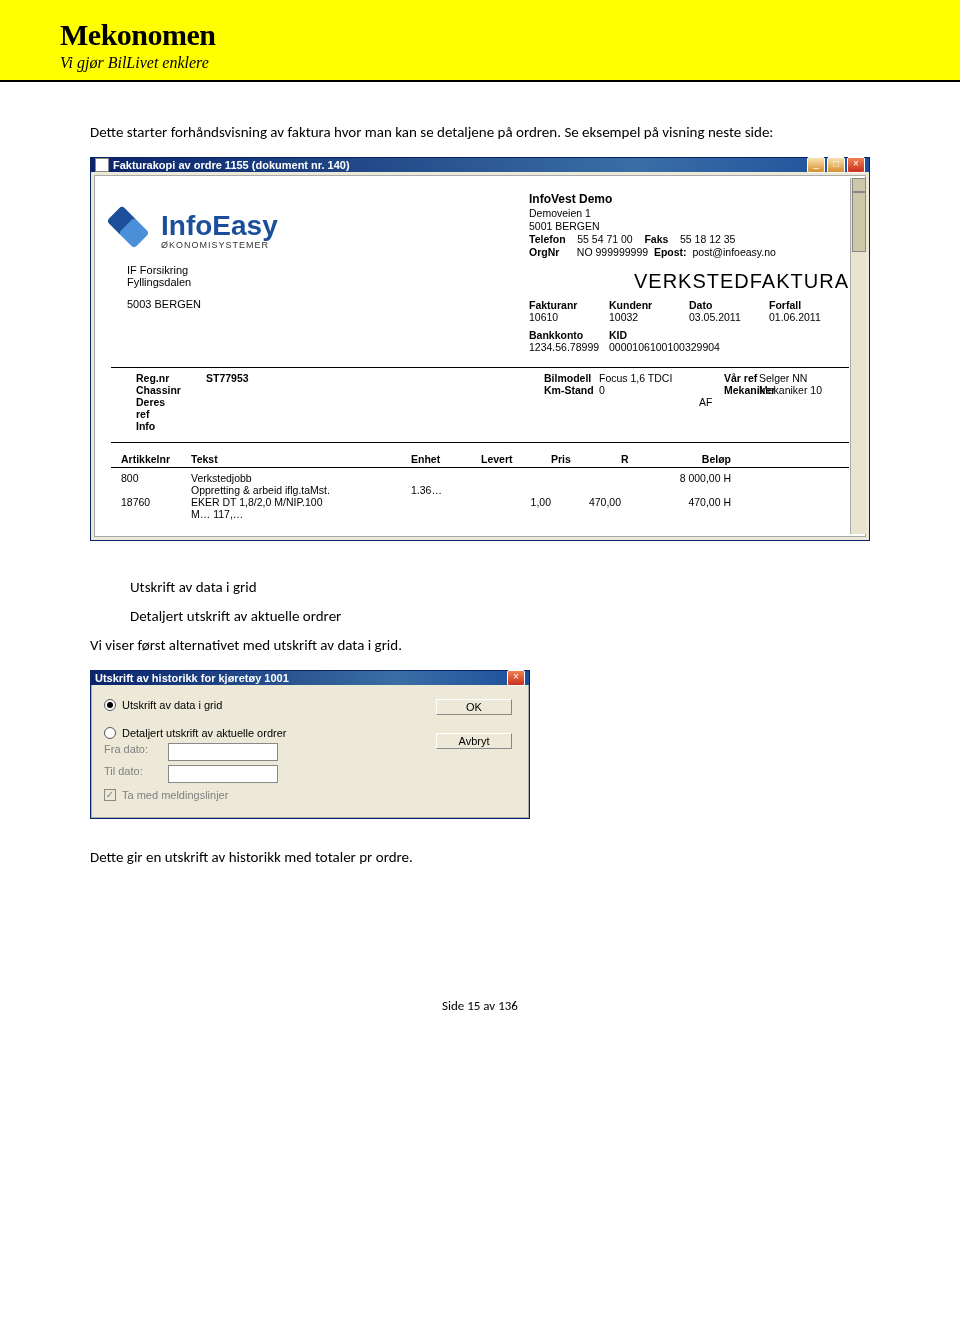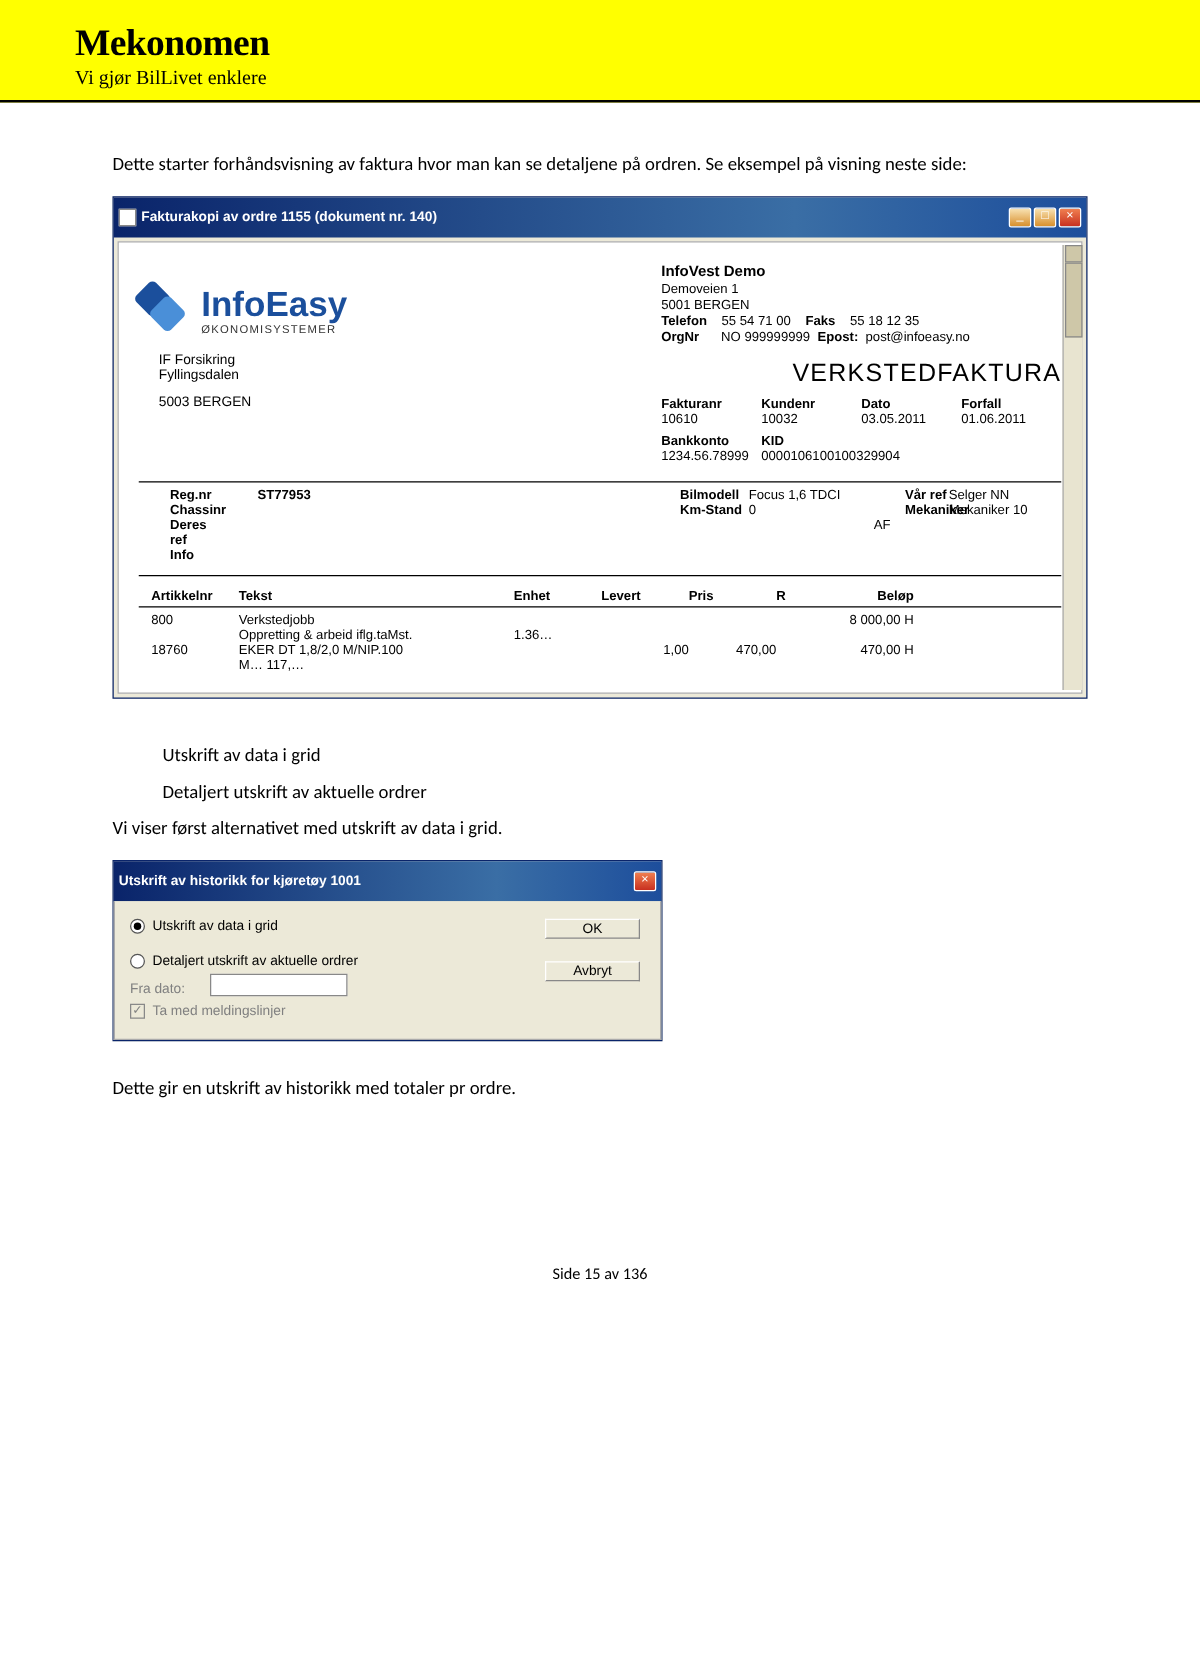--- a/index.html
+++ b/index.html
@@ -1,31 +1,31 @@
 <!DOCTYPE html>
 <html><head>
 <meta charset="utf-8">
 <style>
   * { box-sizing: border-box; margin: 0; padding: 0; }
   body { font-family: Calibri, Arial, sans-serif; font-size: 15px; color: #000; background: #fff; width: 960px; }
   
   
   .page-header { background: #ffff00; border-bottom: 2px solid #000; padding: 18px 0 8px 60px; }
   .brand-name { font-family: Georgia, 'Times New Roman', serif; font-size: 30px; font-weight: 900; letter-spacing: -0.5px; }
-  .brand-tag { font-family: Georgia, 'Times New Roman', serif; font-size: 16px; margin-top: 2px; }
+  .brand-tag { font-family: Georgia, 'Times New Roman', serif; font-style: italic; font-size: 16px; margin-top: 2px; }
   
   
   .content { padding: 40px 90px 0 90px; }
   .content p { margin-bottom: 4px; line-height: 1.4; }
   .indent-list { margin: 8px 0 8px 40px; }
   .indent-list p { margin-bottom: 8px; }
   
   
   .win-window { border: 1px solid #0a246a; background: #ece9d8; font-family: Tahoma, Arial, sans-serif; font-size: 11px; color: #000; }
-  .win-titlebar { display: flex; align-items: center; justify-content: space-between; background: linear-gradient(#3a6ea5 0%, #1d4e9c 5%, #0a246a 100%); background: linear-gradient(to bottom,#0a59d3,#2d7ae0 45%,#0a59d3); color: #fff; padding: 2px 4px; height: 32px; }
+  .win-titlebar { display: flex; align-items: center; justify-content: space-between; background: linear-gradient(#3a6ea5 0%, #1d4e9c 5%, #0a246a 100%); background: linear-gradient(to bottom,#0a59d3,#2d7ae0 45%,#0a59d3); color: #fff; padding: 2px 4px; height: 14px; }
   .win-titlebar { background: linear-gradient(to right,#0a246a 0%, #3a6ea5 70%, #1d4e9c 100%); }
   .win-title { display: flex; align-items: center; gap: 4px; font-weight: bold; }
   .win-icon-sq { width: 14px; height: 14px; background: #fff; border: 1px solid #888; display: inline-block; }
   .win-btns { display: flex; gap: 2px; }
   .win-btn { width: 18px; height: 16px; background: #e8c47a; background: linear-gradient(#f8e2b2,#d88f2c); border: 1px solid #fff; border-radius: 2px; font-size: 10px; line-height: 12px; text-align: center; color: #fff; }
   .win-btn.close { background: linear-gradient(#f08050,#c83020); }
   
   
   .invoice-body { background: #fff; padding: 6px; border: 1px solid #aaa; margin: 3px; position: relative; }
   .inv-top { display: flex; justify-content: space-between; padding: 10px 10px 4px 10px; }
@@ -55,21 +55,21 @@
   .scroll-v .arrow { width: 14px; height: 14px; background: #cec7a8; border: 1px solid #888; margin: 0 1px; position: absolute; left: 0; }
   .scroll-v .arrow.top { top: 0; }
   
   
   .dialog2 { width: 440px; margin-top: 14px; }
   .dlg-body { background: #ece9d8; padding: 14px 12px 16px 12px; display: grid; grid-template-columns: 1fr 80px; column-gap: 10px; row-gap: 10px; align-items: start; border: 1px solid #aaa; border-top: none; }
   .radio-row { display: flex; align-items: center; gap: 6px; font-size: 11px; }
   .radio { width: 12px; height: 12px; border: 1px solid #555; border-radius: 50%; background: #fff; display: inline-flex; align-items: center; justify-content: center; }
   .radio.sel::after { content: ""; width: 6px; height: 6px; border-radius: 50%; background: #000; display: block; }
   .btn { background: #ece9d8; border: 1px solid #888; border-top-color: #fff; border-left-color: #fff; padding: 1px 0; width: 76px; text-align: center; font-size: 11px; }
-  .field-row { display: flex; align-items: flex-end; gap: 8px; font-size: 11px; margin-top: 4px; }
+  .field-row { display: flex; align-items: flex-start; gap: 8px; font-size: 11px; margin-top: 4px; }
   .field-row .lab { width: 56px; color: #808080; }
   .field-row .inp { width: 110px; height: 18px; border: 1px solid #888; background: #fff; }
   .chk-row { display: flex; align-items: center; gap: 6px; font-size: 11px; color: #808080; margin-top: 6px; }
   .chk { width: 12px; height: 12px; border: 1px solid #888; background: #ece9d8; display: inline-flex; align-items: center; justify-content: center; font-size: 10px; line-height: 10px; color: #808080; }
   
   .page-num { text-align: center; font-size: 13px; margin-top: 130px; padding-bottom: 10px; }
   
   .spacer2 { height: 28px; }
   
 </style>
@@ -270,20 +270,24 @@
           <span>Utskrift av data i grid</span>
         </div>
         <div class="radio-row" style="margin-top:16px;">
           <span class="radio"></span>
           <span>Detaljert utskrift av aktuelle ordrer</span>
         </div>
         <div class="field-row">
           <span class="lab">Fra dato:</span>
           <span class="inp"></span>
         </div>
+        <div class="field-row">
+          <span class="lab">Til dato:</span>
+          <span class="inp"></span>
+        </div>
         <div class="chk-row">
           <span class="chk">✓</span>
           <span>Ta med meldingslinjer</span>
         </div>
       </div>
       <div>
         <div class="btn">OK</div>
         <div style="height:18px;"></div>
         <div class="btn">Avbryt</div>
       </div>

